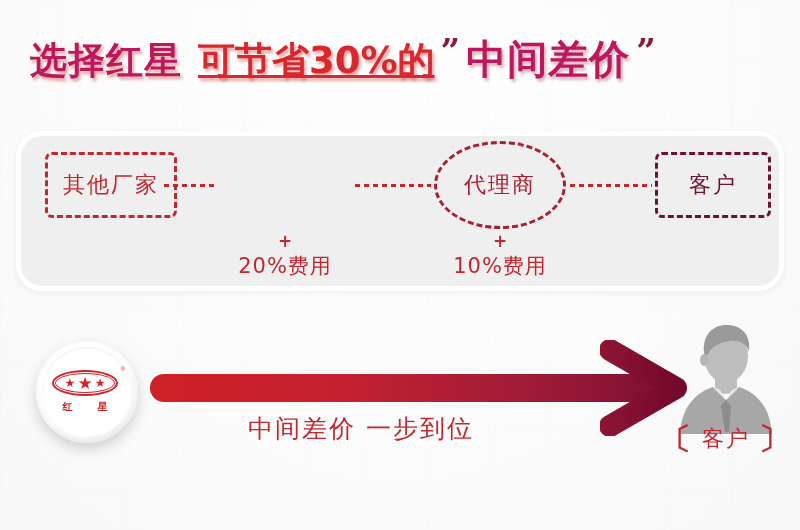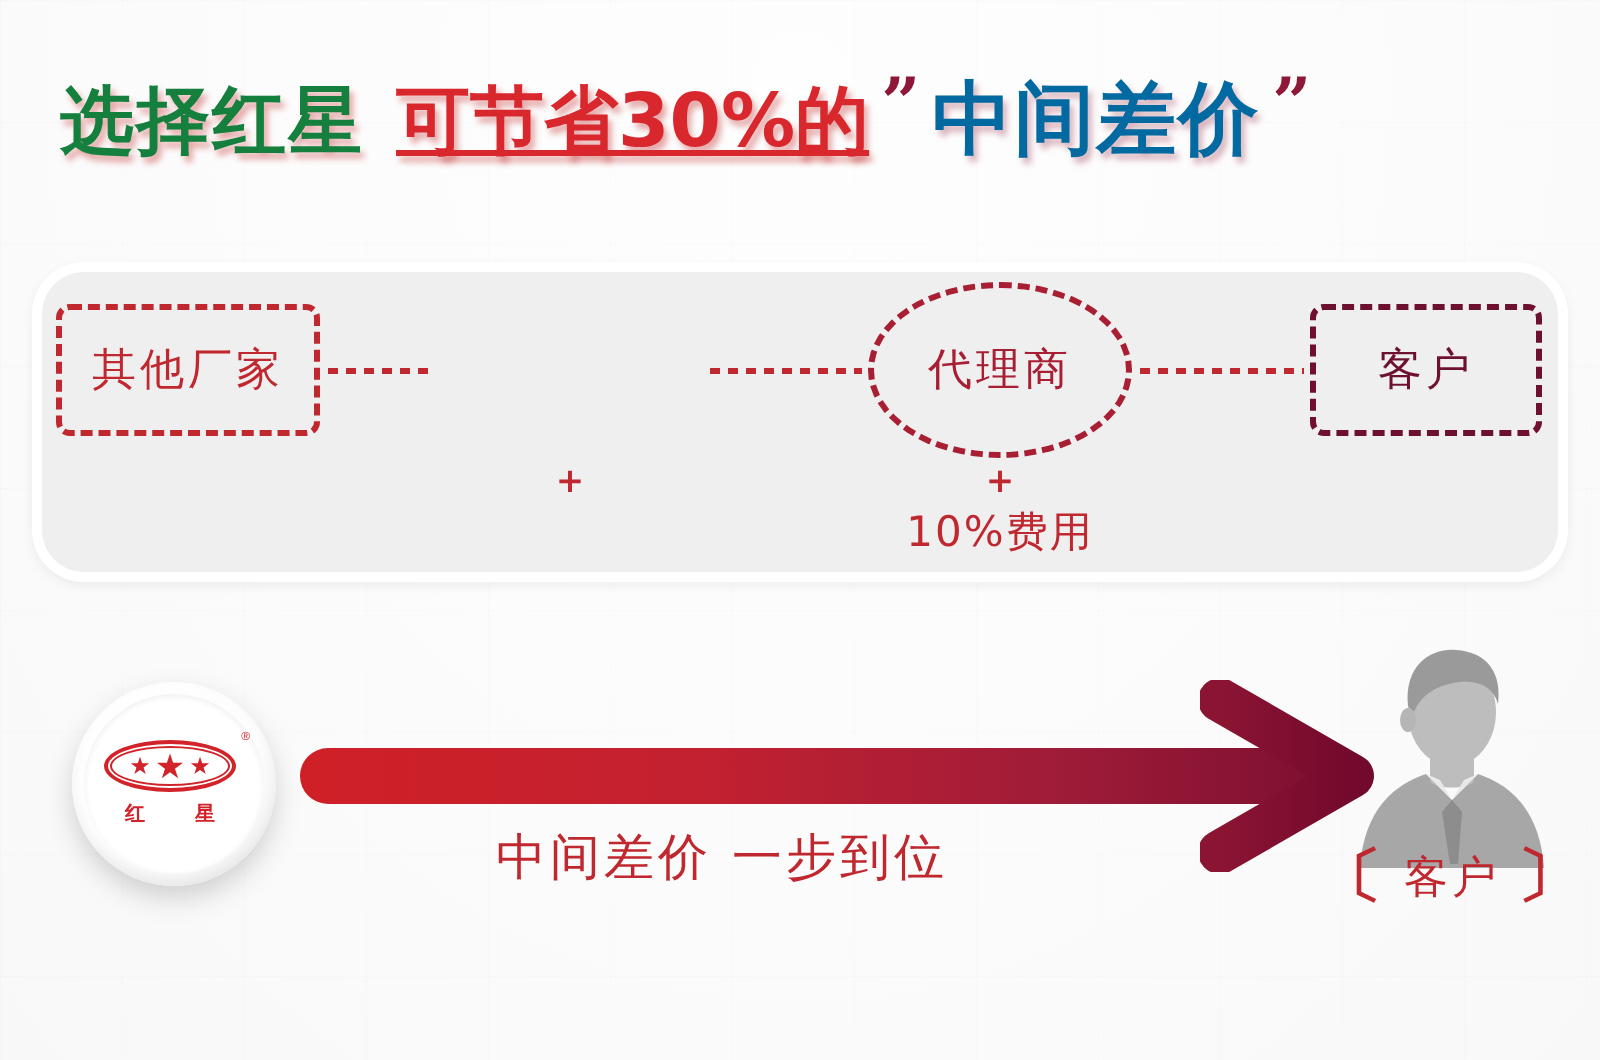--- a/index.html
+++ b/index.html
@@ -34,40 +34,40 @@
   .header{
     position:absolute; left:0; top:0; width:800px; height:118px;
     z-index:5;
     display:flex; align-items:center;
   }
   .title-row{
     display:flex; align-items:baseline; white-space:nowrap;
     margin-left:30px;
   }
   .t-a{
-    font-size:37px; font-weight:bold; color:#15803d;
+    font-size:37px; font-weight:bold; color:#be185d;
     letter-spacing:1px;
     text-shadow:2px 3px 3px rgba(200,60,60,.45);
     font-family:"DejaVu Sans","Liberation Sans",sans-serif;
   }
   .t-gap{ display:inline-block; width:16px; }
   .t-b{
     font-size:37px; font-weight:bold; color:#d9272e;
     text-shadow:2px 3px 3px rgba(200,60,60,.45);
     font-family:"DejaVu Sans","Liberation Sans",sans-serif;
     text-decoration:underline;
   }
   .quote{
     font-size:34px; font-weight:bold; color:#8e1838;
     position:relative; top:-10px;
     padding:0 6px;
     font-family:"DejaVu Serif","Liberation Serif",serif;
   }
   .t-c{
-    font-size:40px; font-weight:bold; color:#0369a1;
+    font-size:40px; font-weight:bold; color:#be185d;
     letter-spacing:1px;
     text-shadow:2px 3px 3px rgba(150,40,70,.35);
     font-family:"DejaVu Sans","Liberation Sans",sans-serif;
   }
 
   
   .panel{
     position:absolute; left:16px; top:131px;
     width:768px; height:160px;
     background:#efefef;
@@ -96,21 +96,21 @@
   .node-circle{
     border:3px dashed #a81f33;
     border-radius:50%;
     color:#a81f33;
   }
   .node-dark{
     border:3px dashed #6e1030;
     color:#6e1030;
   }
 
-  #node-other   { left:28px;  top:152px; width:132px; height:66px; }
+  #node-other   { left:45px;  top:152px; width:132px; height:66px; }
   #node-oem     { left:219px; top:141px; width:132px; height:88px; }
   #node-agent   { left:434px; top:141px; width:132px; height:88px; }
   #node-client  { left:655px; top:152px; width:116px; height:66px; }
 
   .dots{
     position:absolute; top:184px; height:3px;
     background-image:linear-gradient(to right, #c0282f 55%, rgba(255,255,255,0) 0%);
     background-size:9px 3px; background-repeat:repeat-x;
     z-index:6;
   }
@@ -248,20 +248,21 @@
   </div>
 
   <div class="dots" id="dots-3"></div>
 
   <div class="node node-rect node-dark" id="node-client">
     <span>客户</span>
   </div>
 
   <div class="fee" id="fee-1">
     <div class="plus">+</div>
+    <div class="amt">20%费用</div>
   </div>
 
   <div class="fee" id="fee-2">
     <div class="plus">+</div>
     <div class="amt">10%费用</div>
   </div>
 
 </div>
 
 <div class="logo-wrap">

